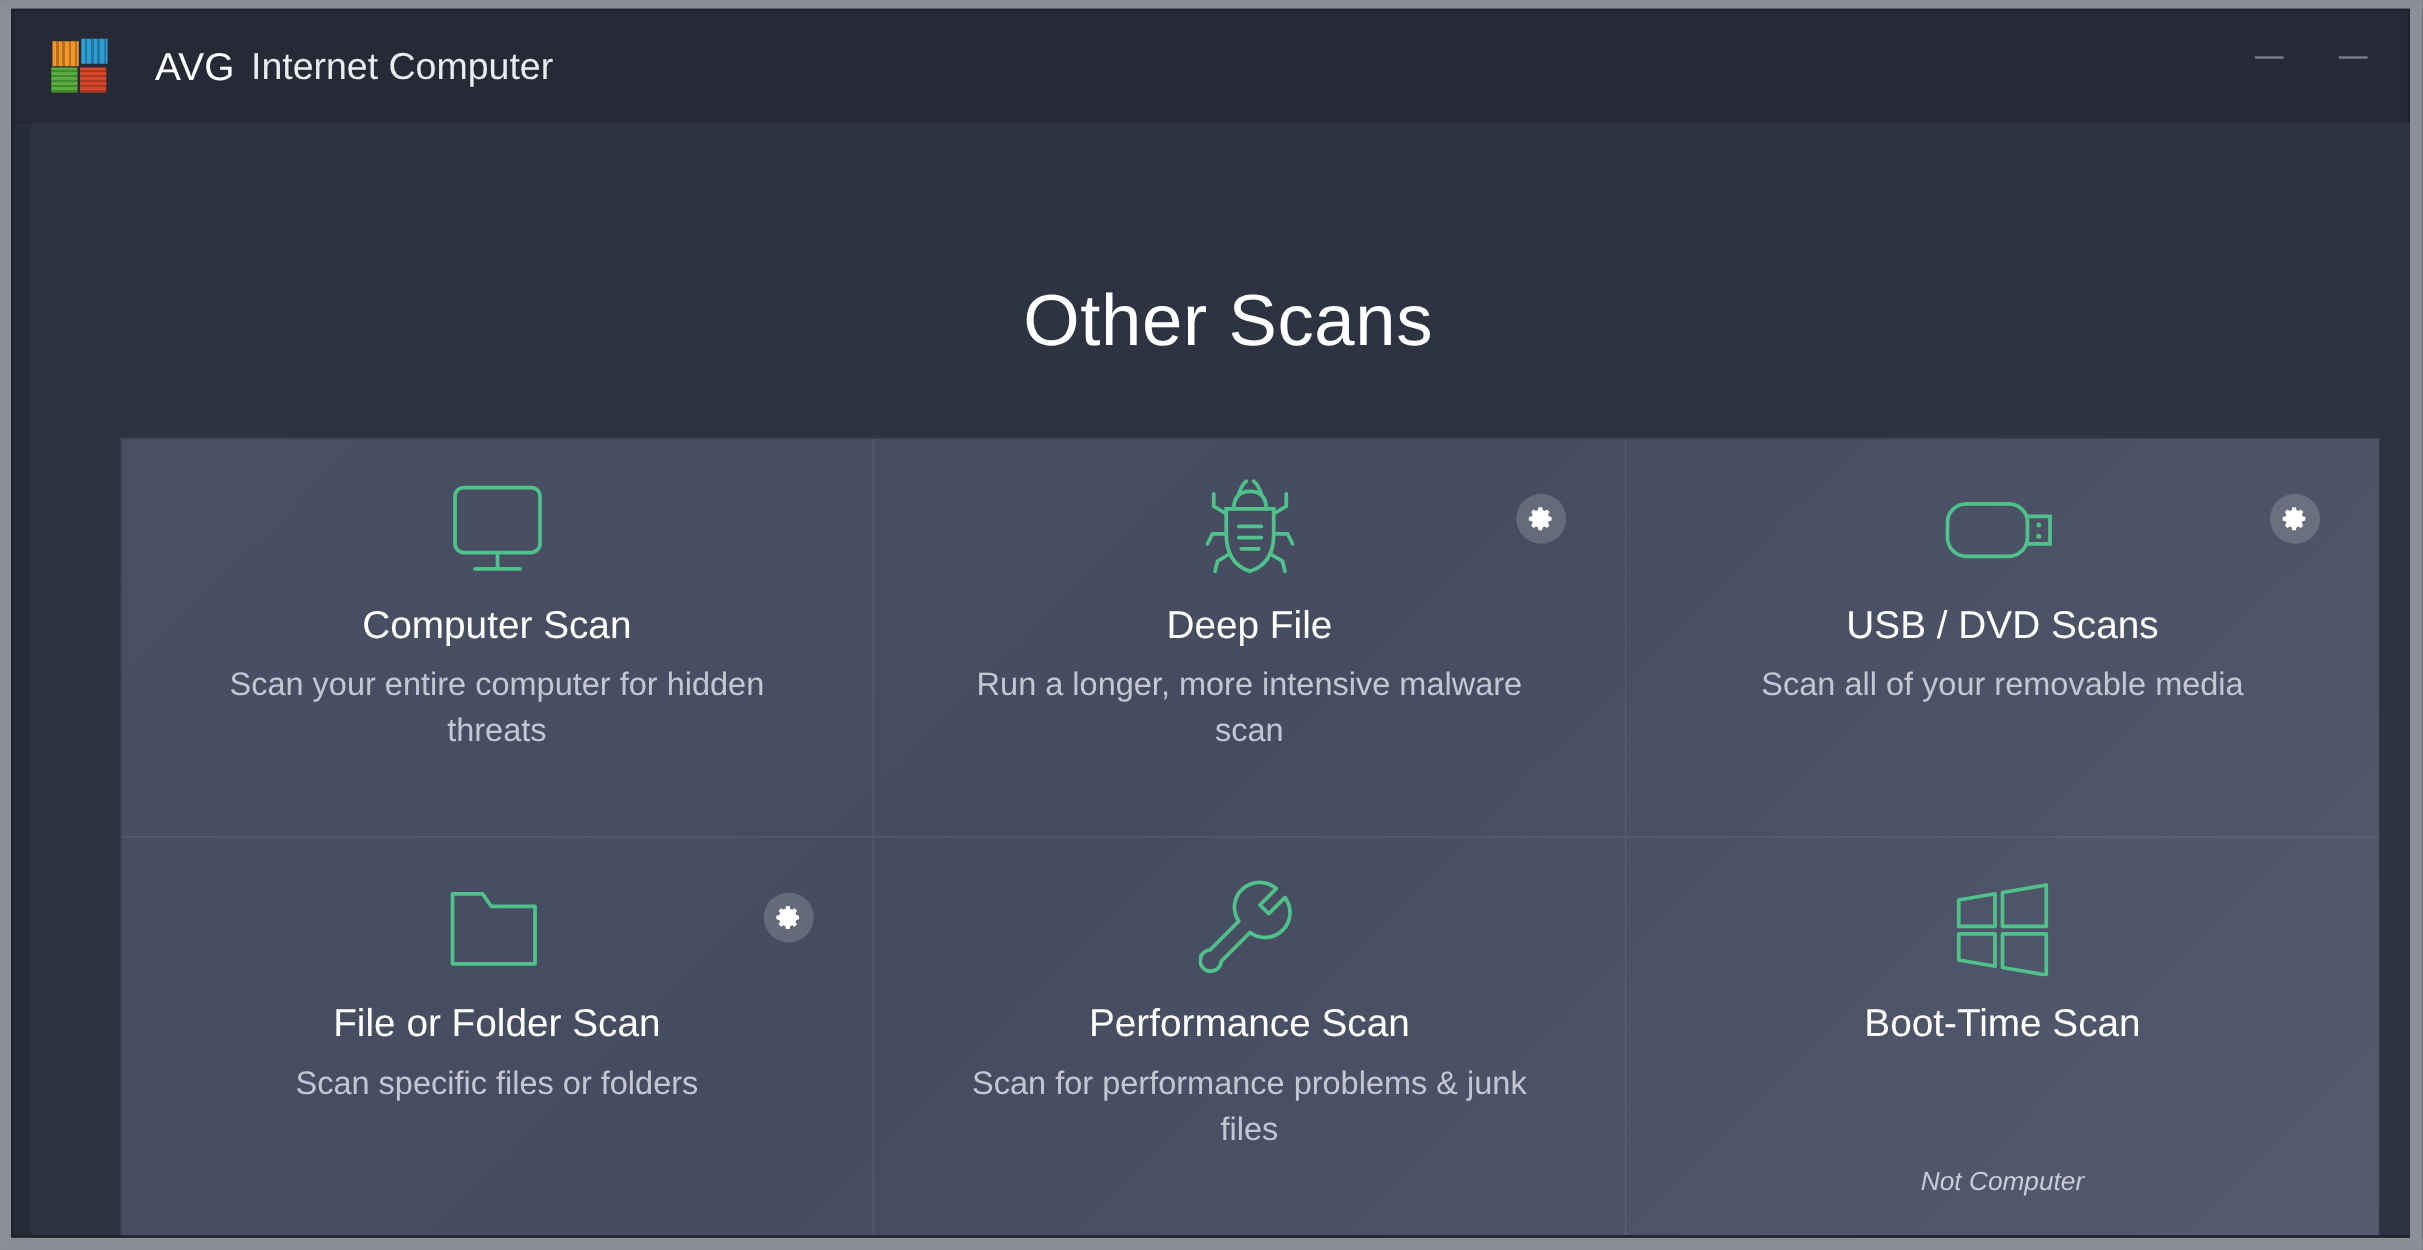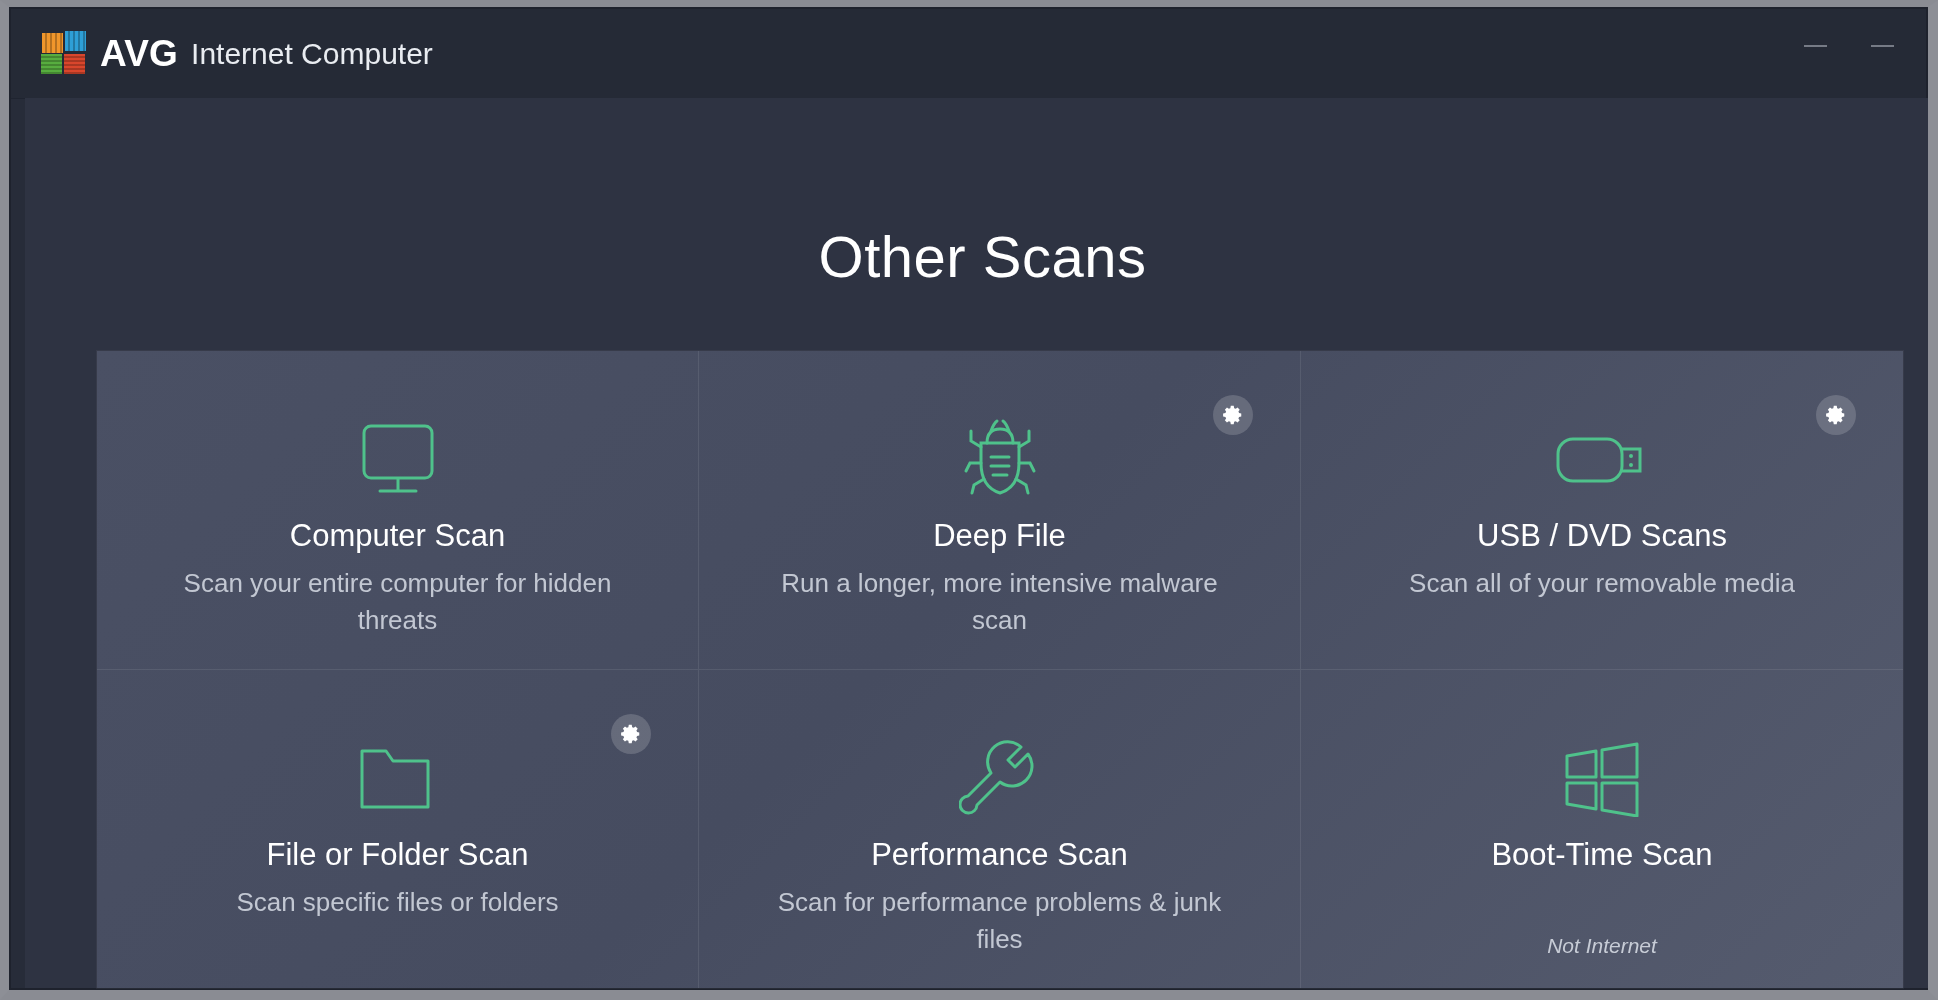--- a/index.html
+++ b/index.html
@@ -81,24 +81,25 @@
   .logo-q.tl::after, .logo-q.tr::after {
     background: repeating-linear-gradient(
       to right,
       rgba(0,0,0,0.0) 0px,
       rgba(0,0,0,0.0) 3px,
       rgba(0,0,0,0.25) 3px,
       rgba(0,0,0,0.25) 5px);
   }
   #brand-avg {
     color: #ffffff;
-    font-size: 37px;
-    font-weight: bold;
+    font-size: 31px;
+    font-weight: normal;
     letter-spacing: 0.2px;
     line-height: 1;
+    margin-left: 24px;
   }
   #brand-product {
     color: #e9ecf1;
     font-size: 30px;
     font-weight: normal;
     line-height: 1;
   }
   .win-btn {
     position: absolute;
     top: 18px;
@@ -153,21 +154,21 @@
     box-shadow: 0 0 0 1px rgba(255,255,255,0.045);
   }
   .tile {
     position: relative;
     box-sizing: border-box;
     border-right: 1px solid rgba(255,255,255,0.085);
     border-bottom: 1px solid rgba(255,255,255,0.085);
     display: flex;
     flex-direction: column;
     align-items: center;
-    padding-top: 66px;
+    padding-top: 30px;
     cursor: pointer;
     overflow: hidden;
   }
   .tile.col3 { border-right: none; }
   .tile.row2 { border-bottom: none; }
 
   .tile-icon {
     height: 86px;
     display: flex;
     align-items: center;
@@ -335,19 +336,19 @@
         <div class="tile col3 row2">
           <div class="tile-icon">
             <svg width="82" height="76" viewBox="0 0 82 76" fill="none" stroke="#4fc28b" stroke-width="3" stroke-linejoin="round">
               <path d="M6 15 L35 10 L35 36 L6 36 Z"></path>
               <path d="M41 9 L76 3 L76 36 L41 36 Z"></path>
               <path d="M6 42 L35 42 L35 68 L6 63 Z"></path>
               <path d="M41 42 L76 42 L76 75 L41 69 Z"></path>
             </svg>
           </div>
           <div class="tile-title">Boot-Time Scan</div>
-          <div class="tile-status">Not Internet</div>
+          <div class="tile-status">Not Computer</div>
         </div>
 
       </div>
     </div>
   </div>
 </div>
 
 </body></html>

